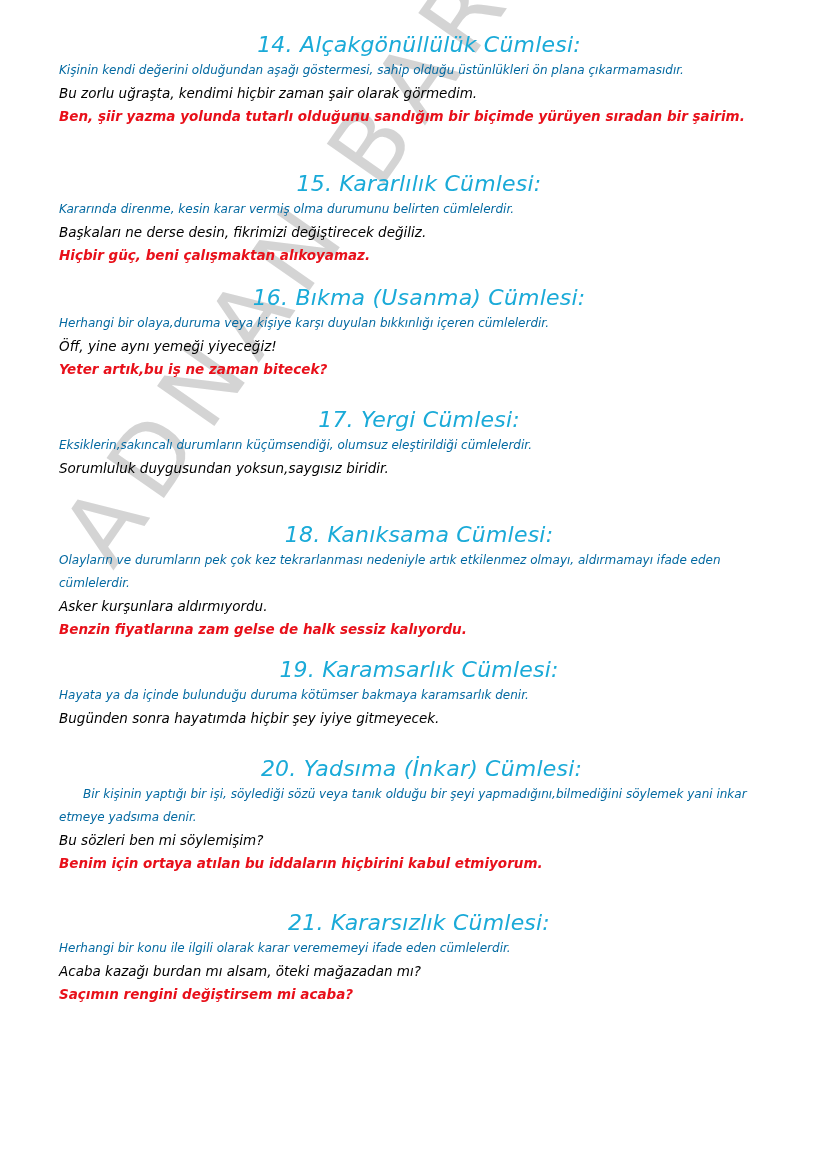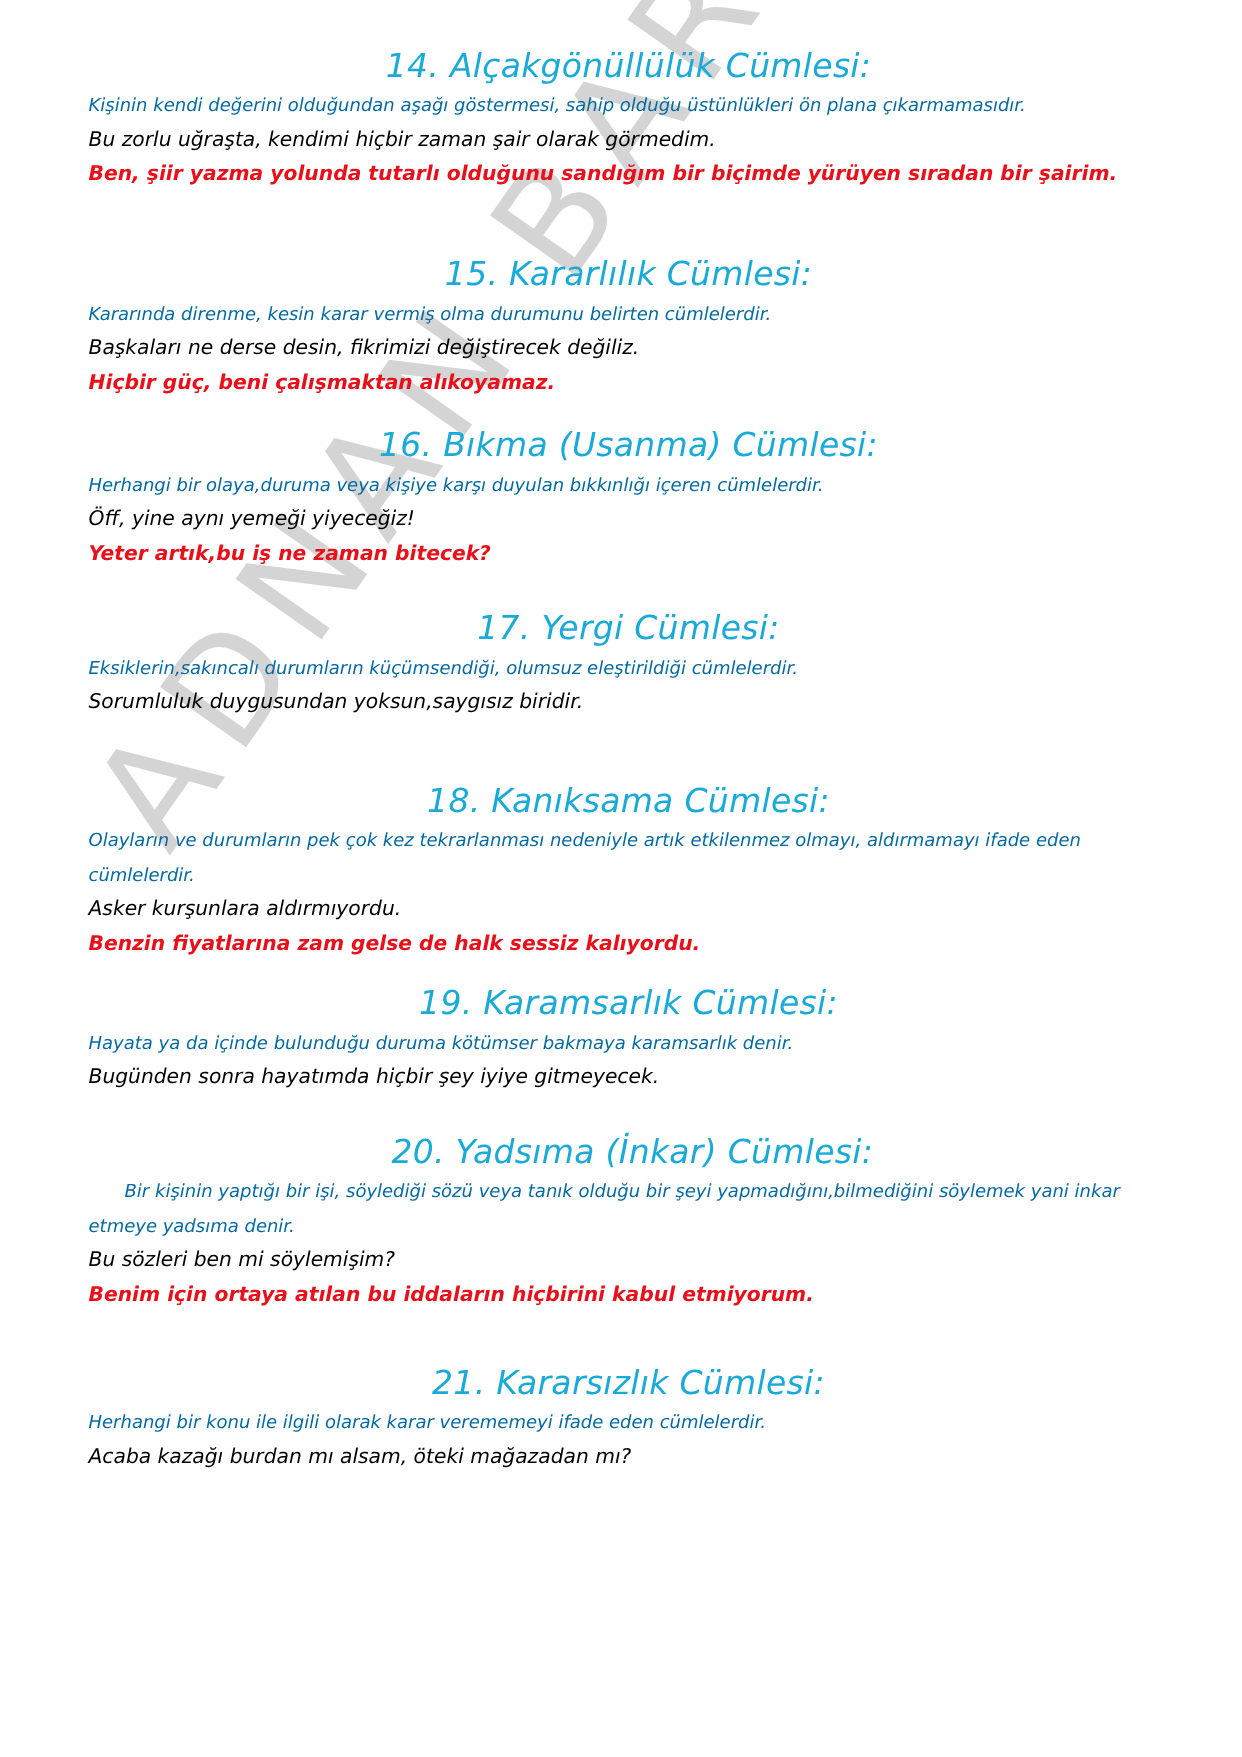--- a/index.html
+++ b/index.html
@@ -114,15 +114,16 @@
     <h2 class="title">20. Yadsıma (İnkar) Cümlesi:</h2>
     <p class="def indent">Bir kişinin yaptığı bir işi, söylediği sözü veya tanık olduğu bir şeyi yapmadığını,bilmediğini söylemek yani inkar etmeye yadsıma denir.</p>
     <p class="ex-blue">Bu sözleri ben mi söylemişim?</p>
     <p class="ex-red">Benim için ortaya atılan bu iddaların hiçbirini kabul etmiyorum.</p>
   </div>
 
   <div class="section" style="top:909px;">
     <h2 class="title">21. Kararsızlık Cümlesi:</h2>
     <p class="def">Herhangi bir konu ile ilgili olarak karar verememeyi ifade eden cümlelerdir.</p>
     <p class="ex-blue">Acaba kazağı burdan mı alsam, öteki mağazadan mı?</p>
+    <p class="ex-red">Saçımın rengini değiştirsem mi acaba?</p>
   </div>
 
 </div>
 
 </body></html>

